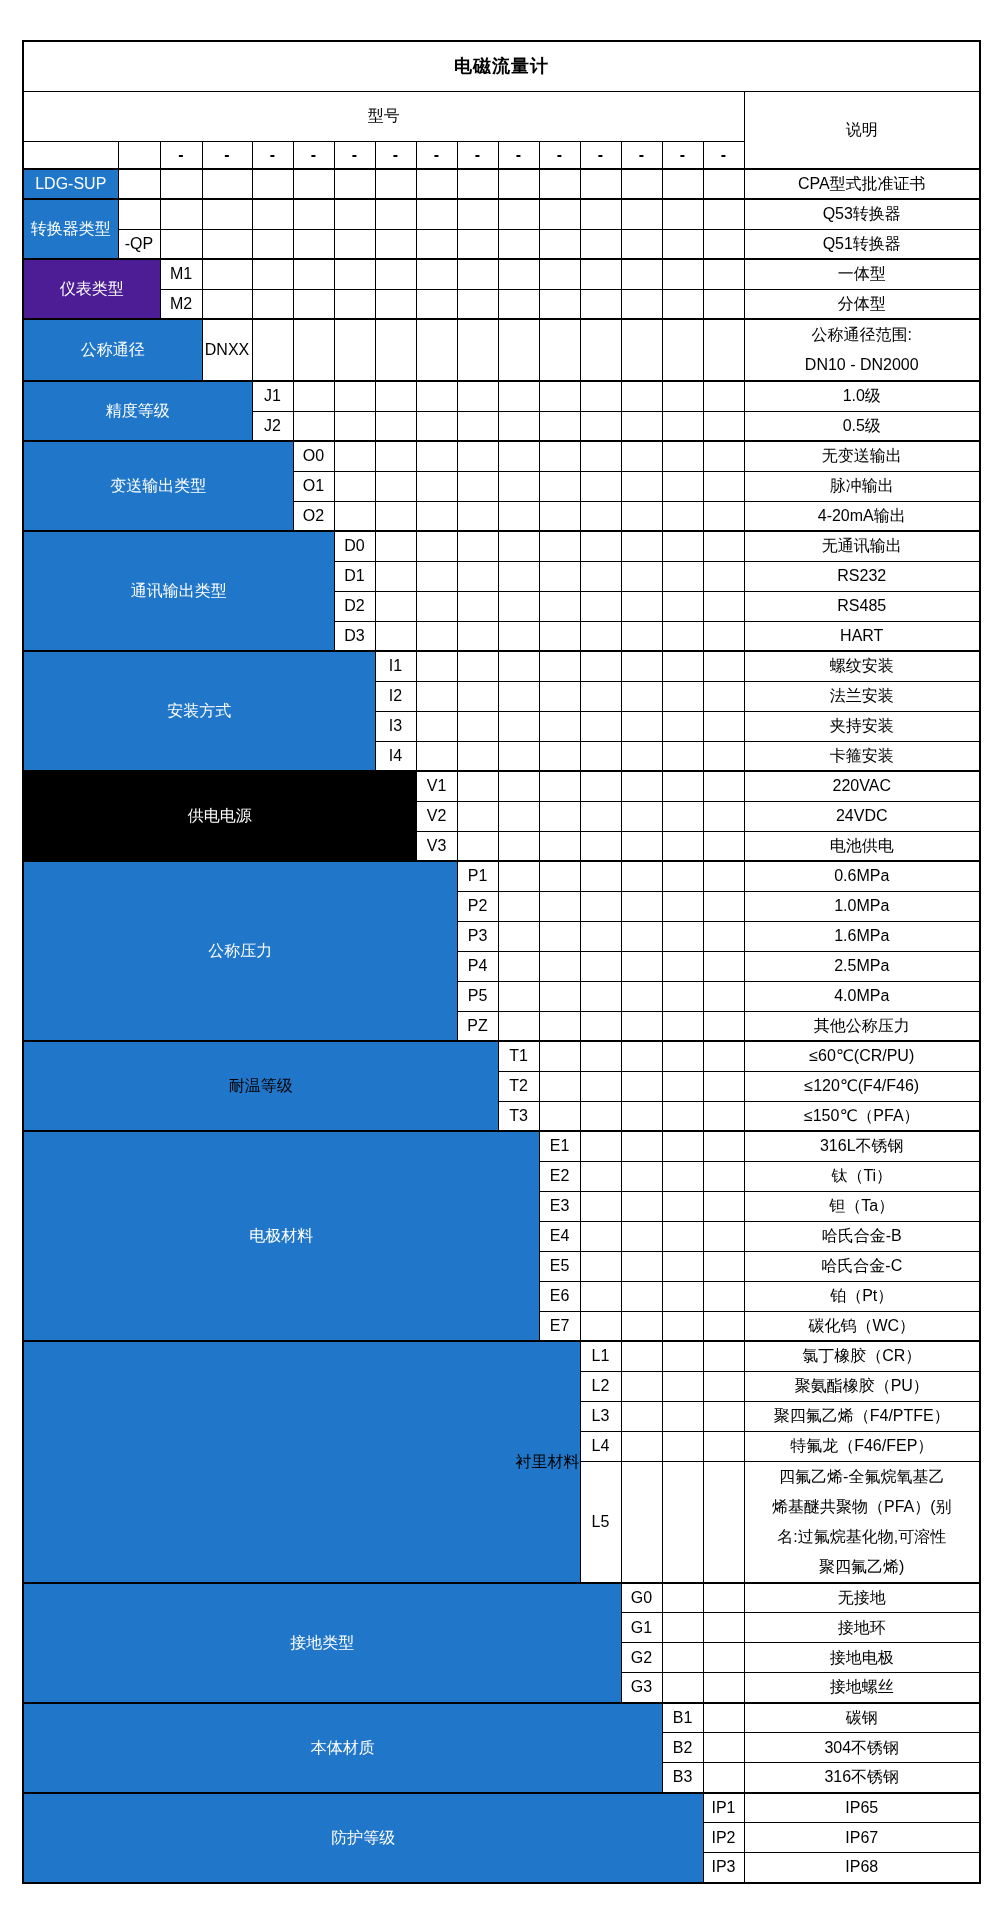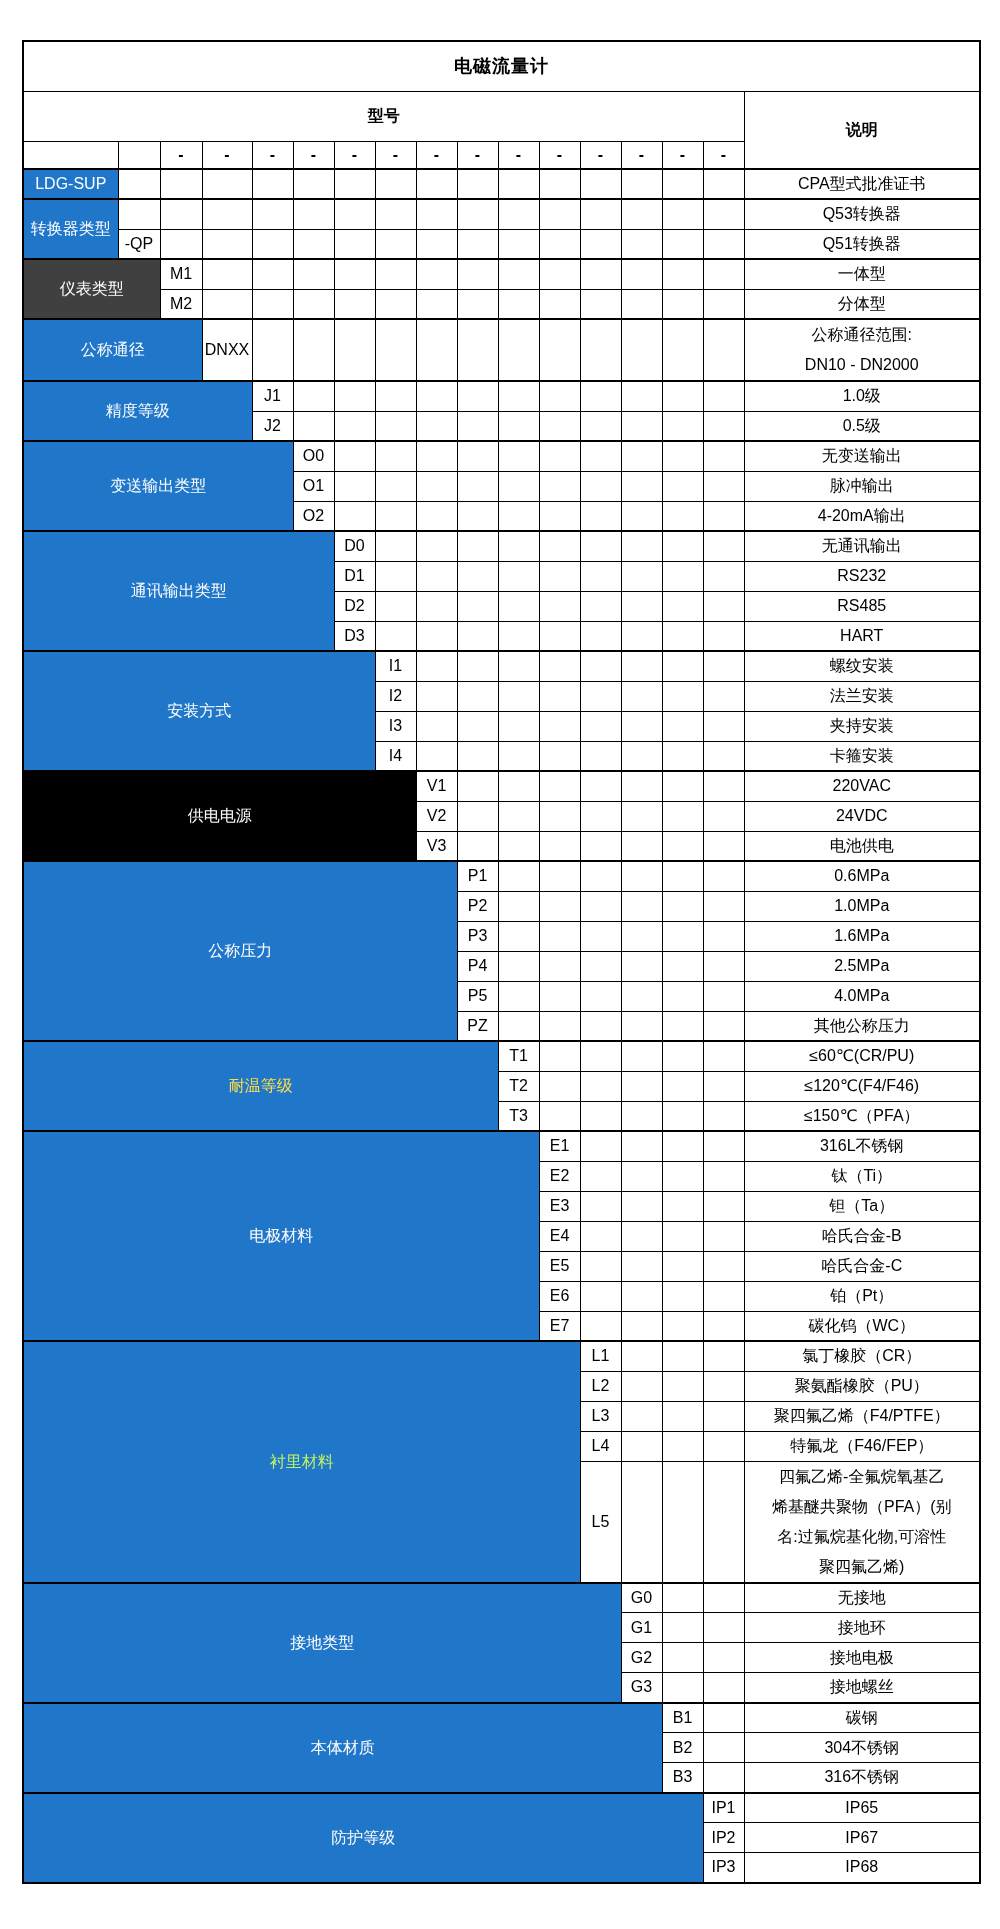--- a/index.html
+++ b/index.html
@@ -35,21 +35,21 @@
     overflow: hidden;
     white-space: nowrap;
     background: #ffffff;
   }
   tr.title-row { height: 50px; }
   tr.title-row td {
     font-size: 18px;
     font-weight: 600;
     letter-spacing: 1px;
   }
-  tr.model-row { height: 50px; font-weight: bold; }
+  tr.model-row { height: 50px; }
   tr.model-row td { font-size: 16px; }
   tr.dash-row { height: 28px; }
   tr.dash-row td.dash { font-weight: 700; }
   td.desc-head { font-size: 16px; margin-top: 40px; }
   tbody tr.body-row { height: 30px; }
   
   tr.gs td { border-top-width: 2px; }
   td.cat {
     color: #ffffff;
     font-size: 16px;
@@ -162,21 +162,21 @@
           <td></td>
           <td></td>
           <td></td>
           <td></td>
           <td></td>
           <td></td>
           <td></td>
           <td class="desc">Q51转换器</td>
         </tr>
         <tr class="body-row gs" style="height: 30px;">
-          <td class="cat" colspan="2" rowspan="2" style="background: #404040; color: rgb(255, 255, 255);">仪表类型</td>
+          <td class="cat" colspan="2" rowspan="2" style="background: #4c1d95; color: rgb(255, 255, 255);">仪表类型</td>
           <td class="code">M1</td>
           <td></td>
           <td></td>
           <td></td>
           <td></td>
           <td></td>
           <td></td>
           <td></td>
           <td></td>
           <td></td>
@@ -488,21 +488,21 @@
           <td class="code">PZ</td>
           <td></td>
           <td></td>
           <td></td>
           <td></td>
           <td></td>
           <td></td>
           <td class="desc">其他公称压力</td>
         </tr>
         <tr class="body-row gs" style="height: 30px;">
-          <td class="cat" colspan="10" rowspan="3" style="background: rgb(32, 118, 200); color: #fde047;">耐温等级</td>
+          <td class="cat" colspan="10" rowspan="3" style="background: rgb(32, 118, 200); color: #000000;">耐温等级</td>
           <td class="code">T1</td>
           <td></td>
           <td></td>
           <td></td>
           <td></td>
           <td></td>
           <td class="desc">≤60℃(CR/PU)</td>
         </tr>
         <tr class="body-row" style="height: 30px;">
           <td class="code">T2</td>
@@ -573,21 +573,21 @@
         </tr>
         <tr class="body-row" style="height: 30px;">
           <td class="code">E7</td>
           <td></td>
           <td></td>
           <td></td>
           <td></td>
           <td class="desc">碳化钨（WC）</td>
         </tr>
         <tr class="body-row gs" style="height: 30px;">
-          <td class="cat" colspan="12" rowspan="5" style="background: rgb(32, 118, 200); color: #bef264;">衬里材料</td>
+          <td class="cat" colspan="12" rowspan="5" style="background: rgb(32, 118, 200); color: #000000; text-align: right;">衬里材料</td>
           <td class="code">L1</td>
           <td></td>
           <td></td>
           <td></td>
           <td class="desc">氯丁橡胶（CR）</td>
         </tr>
         <tr class="body-row" style="height: 30px;">
           <td class="code">L2</td>
           <td></td>
           <td></td>

